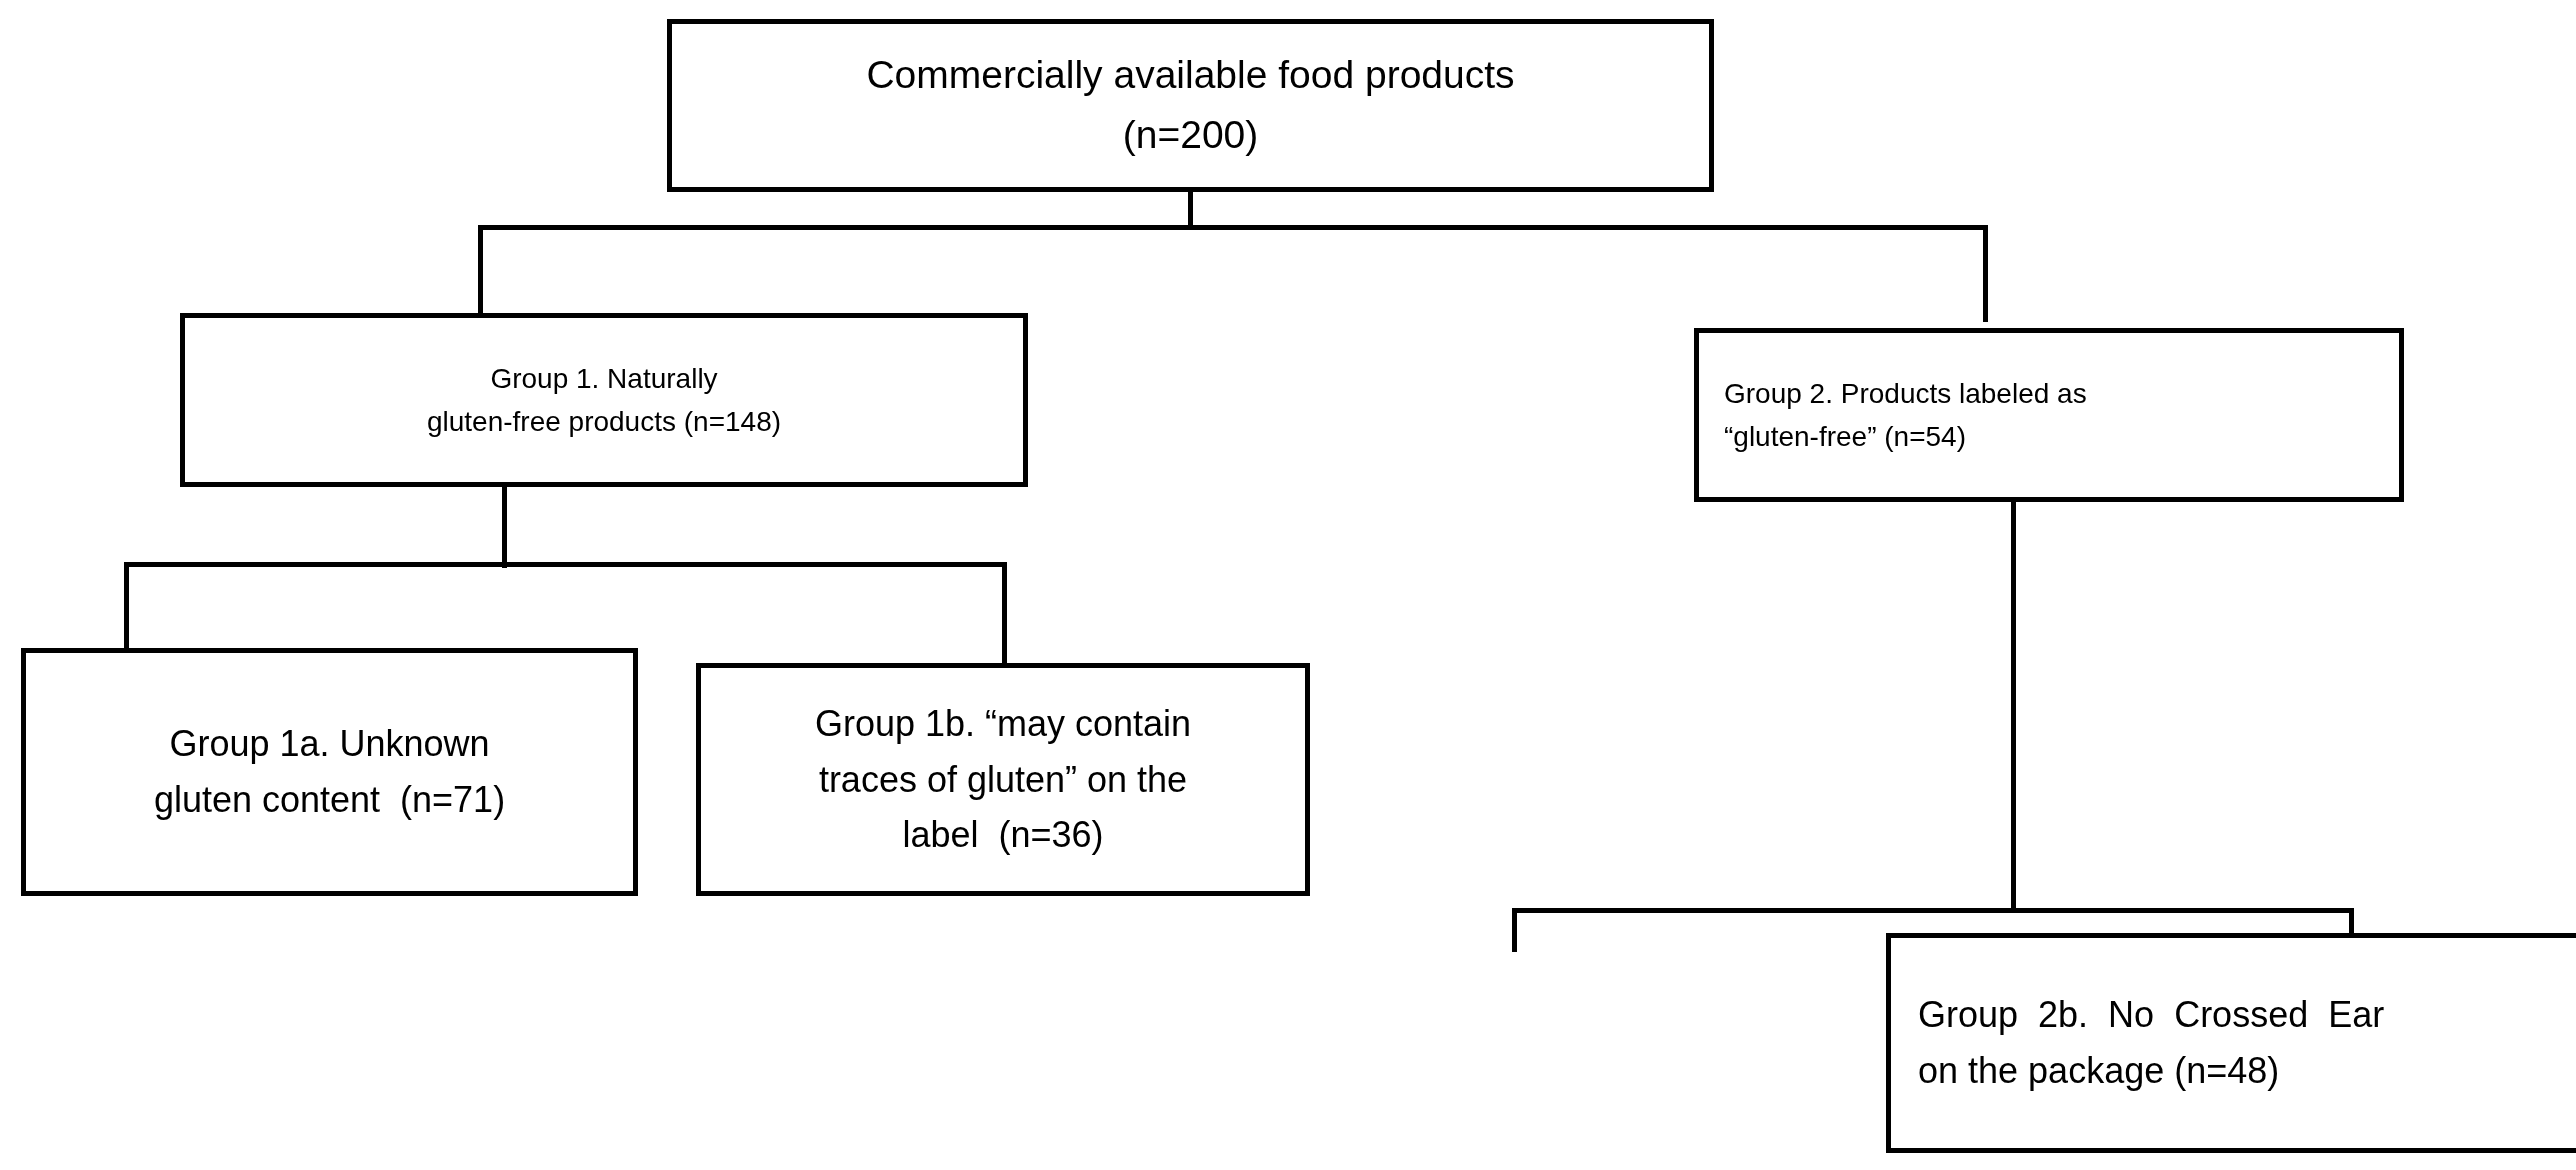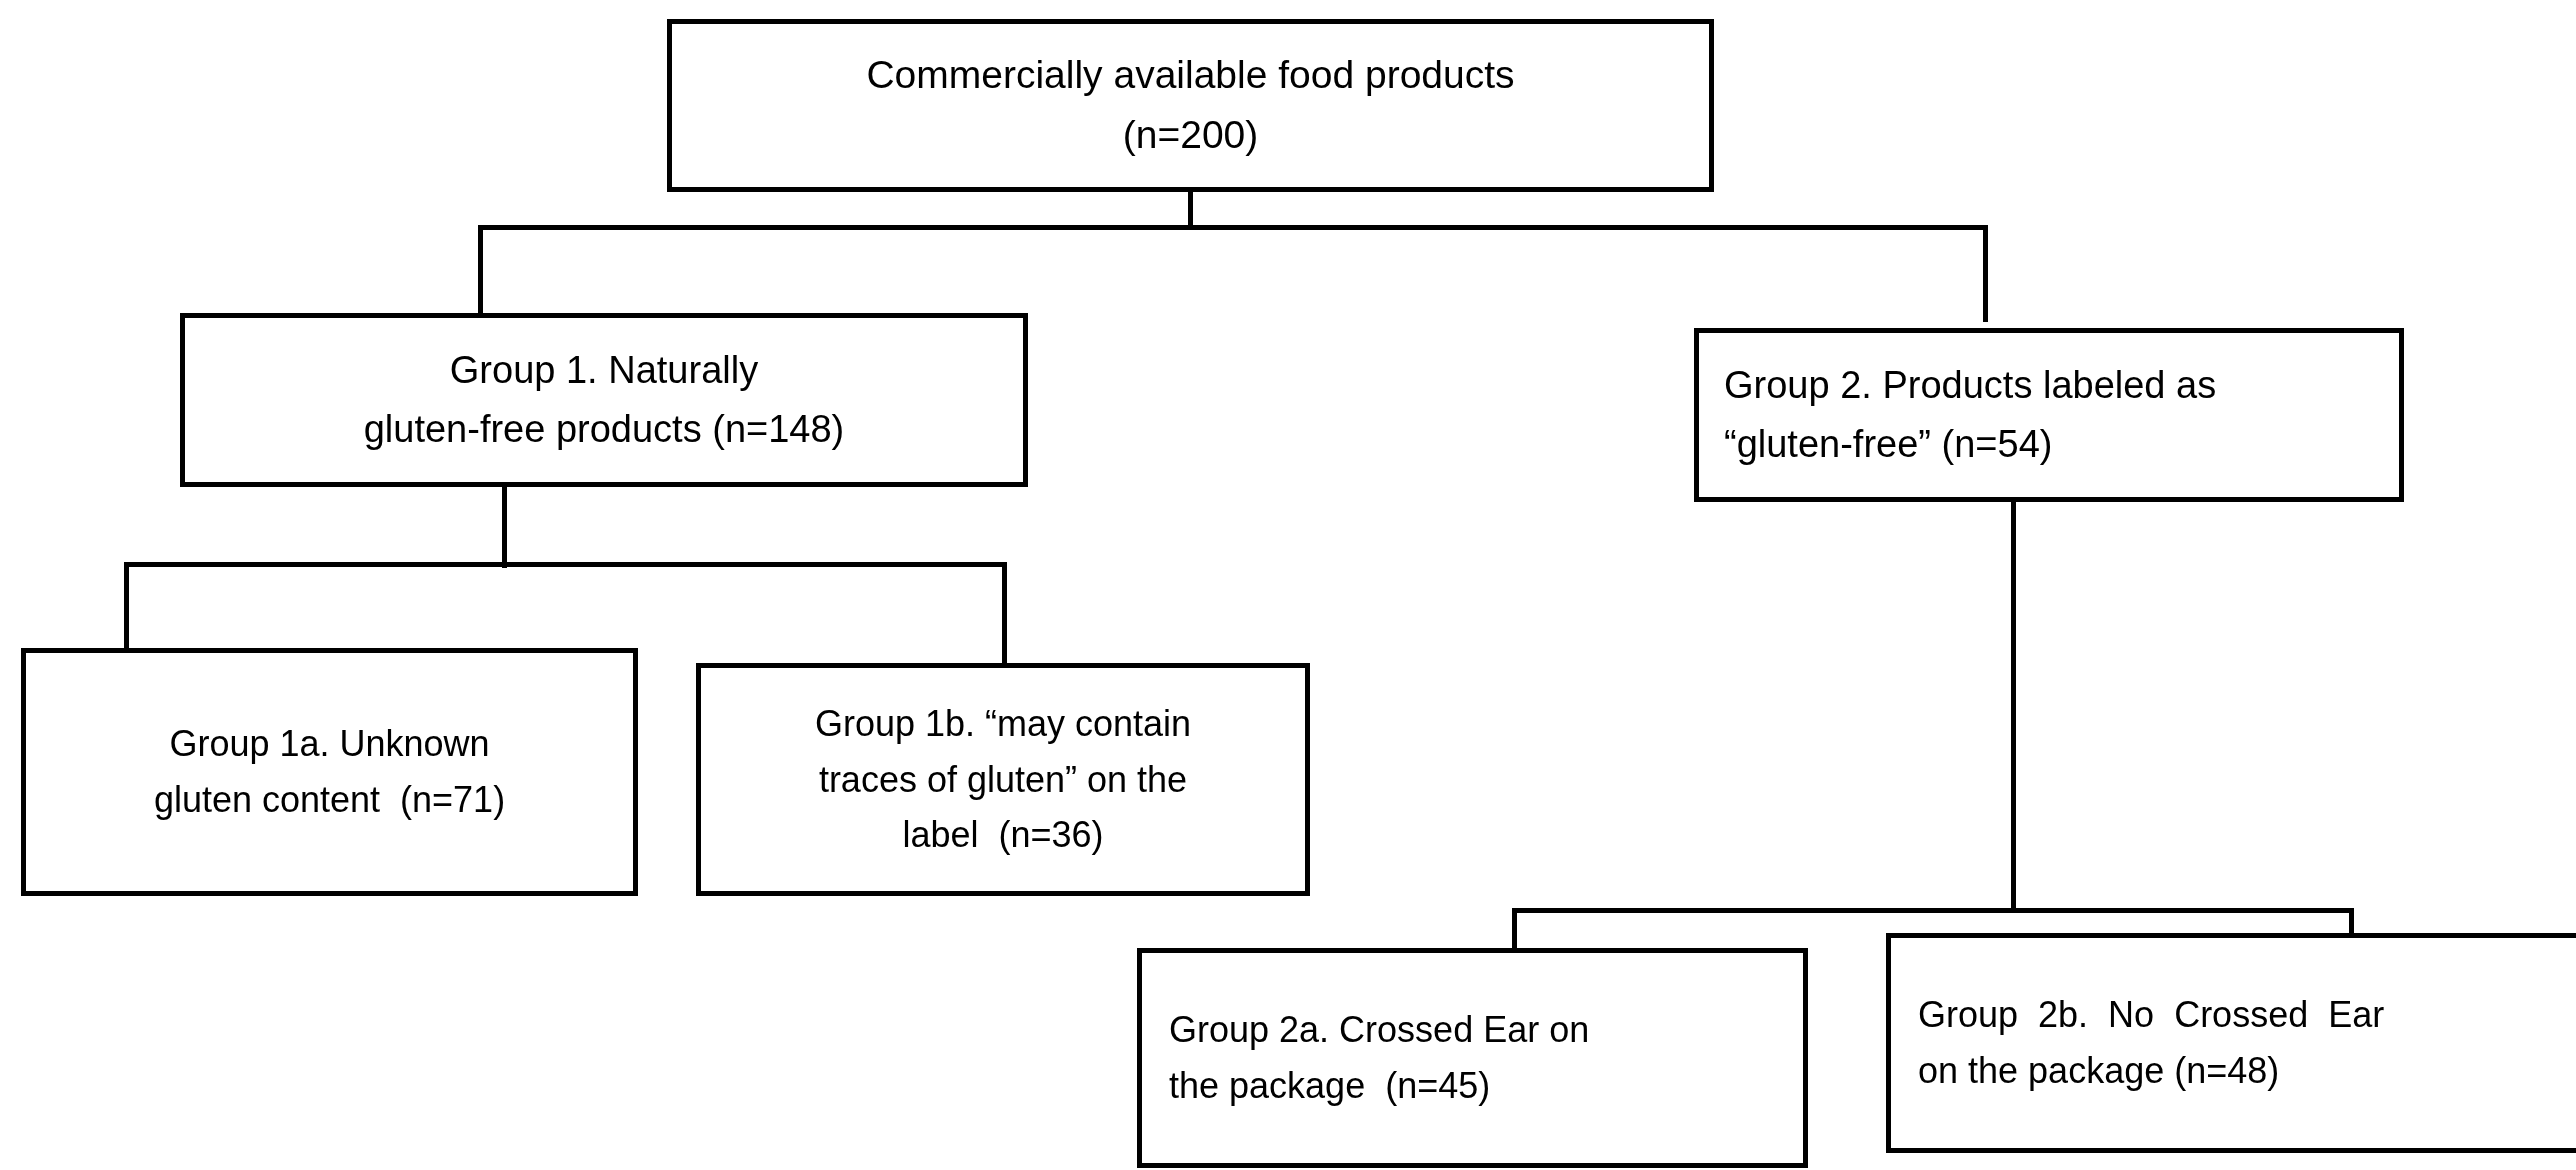--- a/index.html
+++ b/index.html
@@ -36,21 +36,21 @@
   .connector {
     position: absolute;
     background: #000000;
     z-index: 1;
   }
   .v { width: 5px; }
   .h { height: 5px; }
 
   
   .size-root .line  { font-size: 39px; }
-  .size-lvl1 .line  { font-size: 38px; }
+  .size-lvl1 .line  { font-size: 28px; }
   .size-lvl2 .line  { font-size: 36px; }
 </style>
 </head>
 <body>
 
 <div id="canvas">
 
   <div class="connector v" style="left:1188px; top:191px; height:39px;"></div>
   <div class="connector h" style="left:478px; top:225px; width:1510px;"></div>
   <div class="connector v" style="left:478px; top:225px; height:91px;"></div>
@@ -85,24 +85,20 @@
     <span class="line">Group 1a. Unknown</span>
     <span class="line">gluten content  (n=71)</span>
   </div>
 
   <div class="node size-lvl2" style="left:696px; top:663px; width:614px; height:233px;">
     <span class="line">Group 1b. “may contain</span>
     <span class="line">traces of gluten” on the</span>
     <span class="line">label  (n=36)</span>
   </div>
 
-  <div class="node size-lvl2" style="left:1137px; top:948px; width:671px; height:220px; align-items:flex-start; padding-left:27px;">
-    <span class="line">Group 2a. Crossed Ear on</span>
-    <span class="line">the package  (n=45)</span>
-  </div>
 
   <div class="node size-lvl2" style="left:1886px; top:933px; width:763px; height:220px; align-items:flex-start; padding-left:27px;">
     <span class="line">Group  2b.  No  Crossed  Ear</span>
     <span class="line">on the package (n=48)</span>
   </div>
 
 </div>
 
 
 </body></html>

